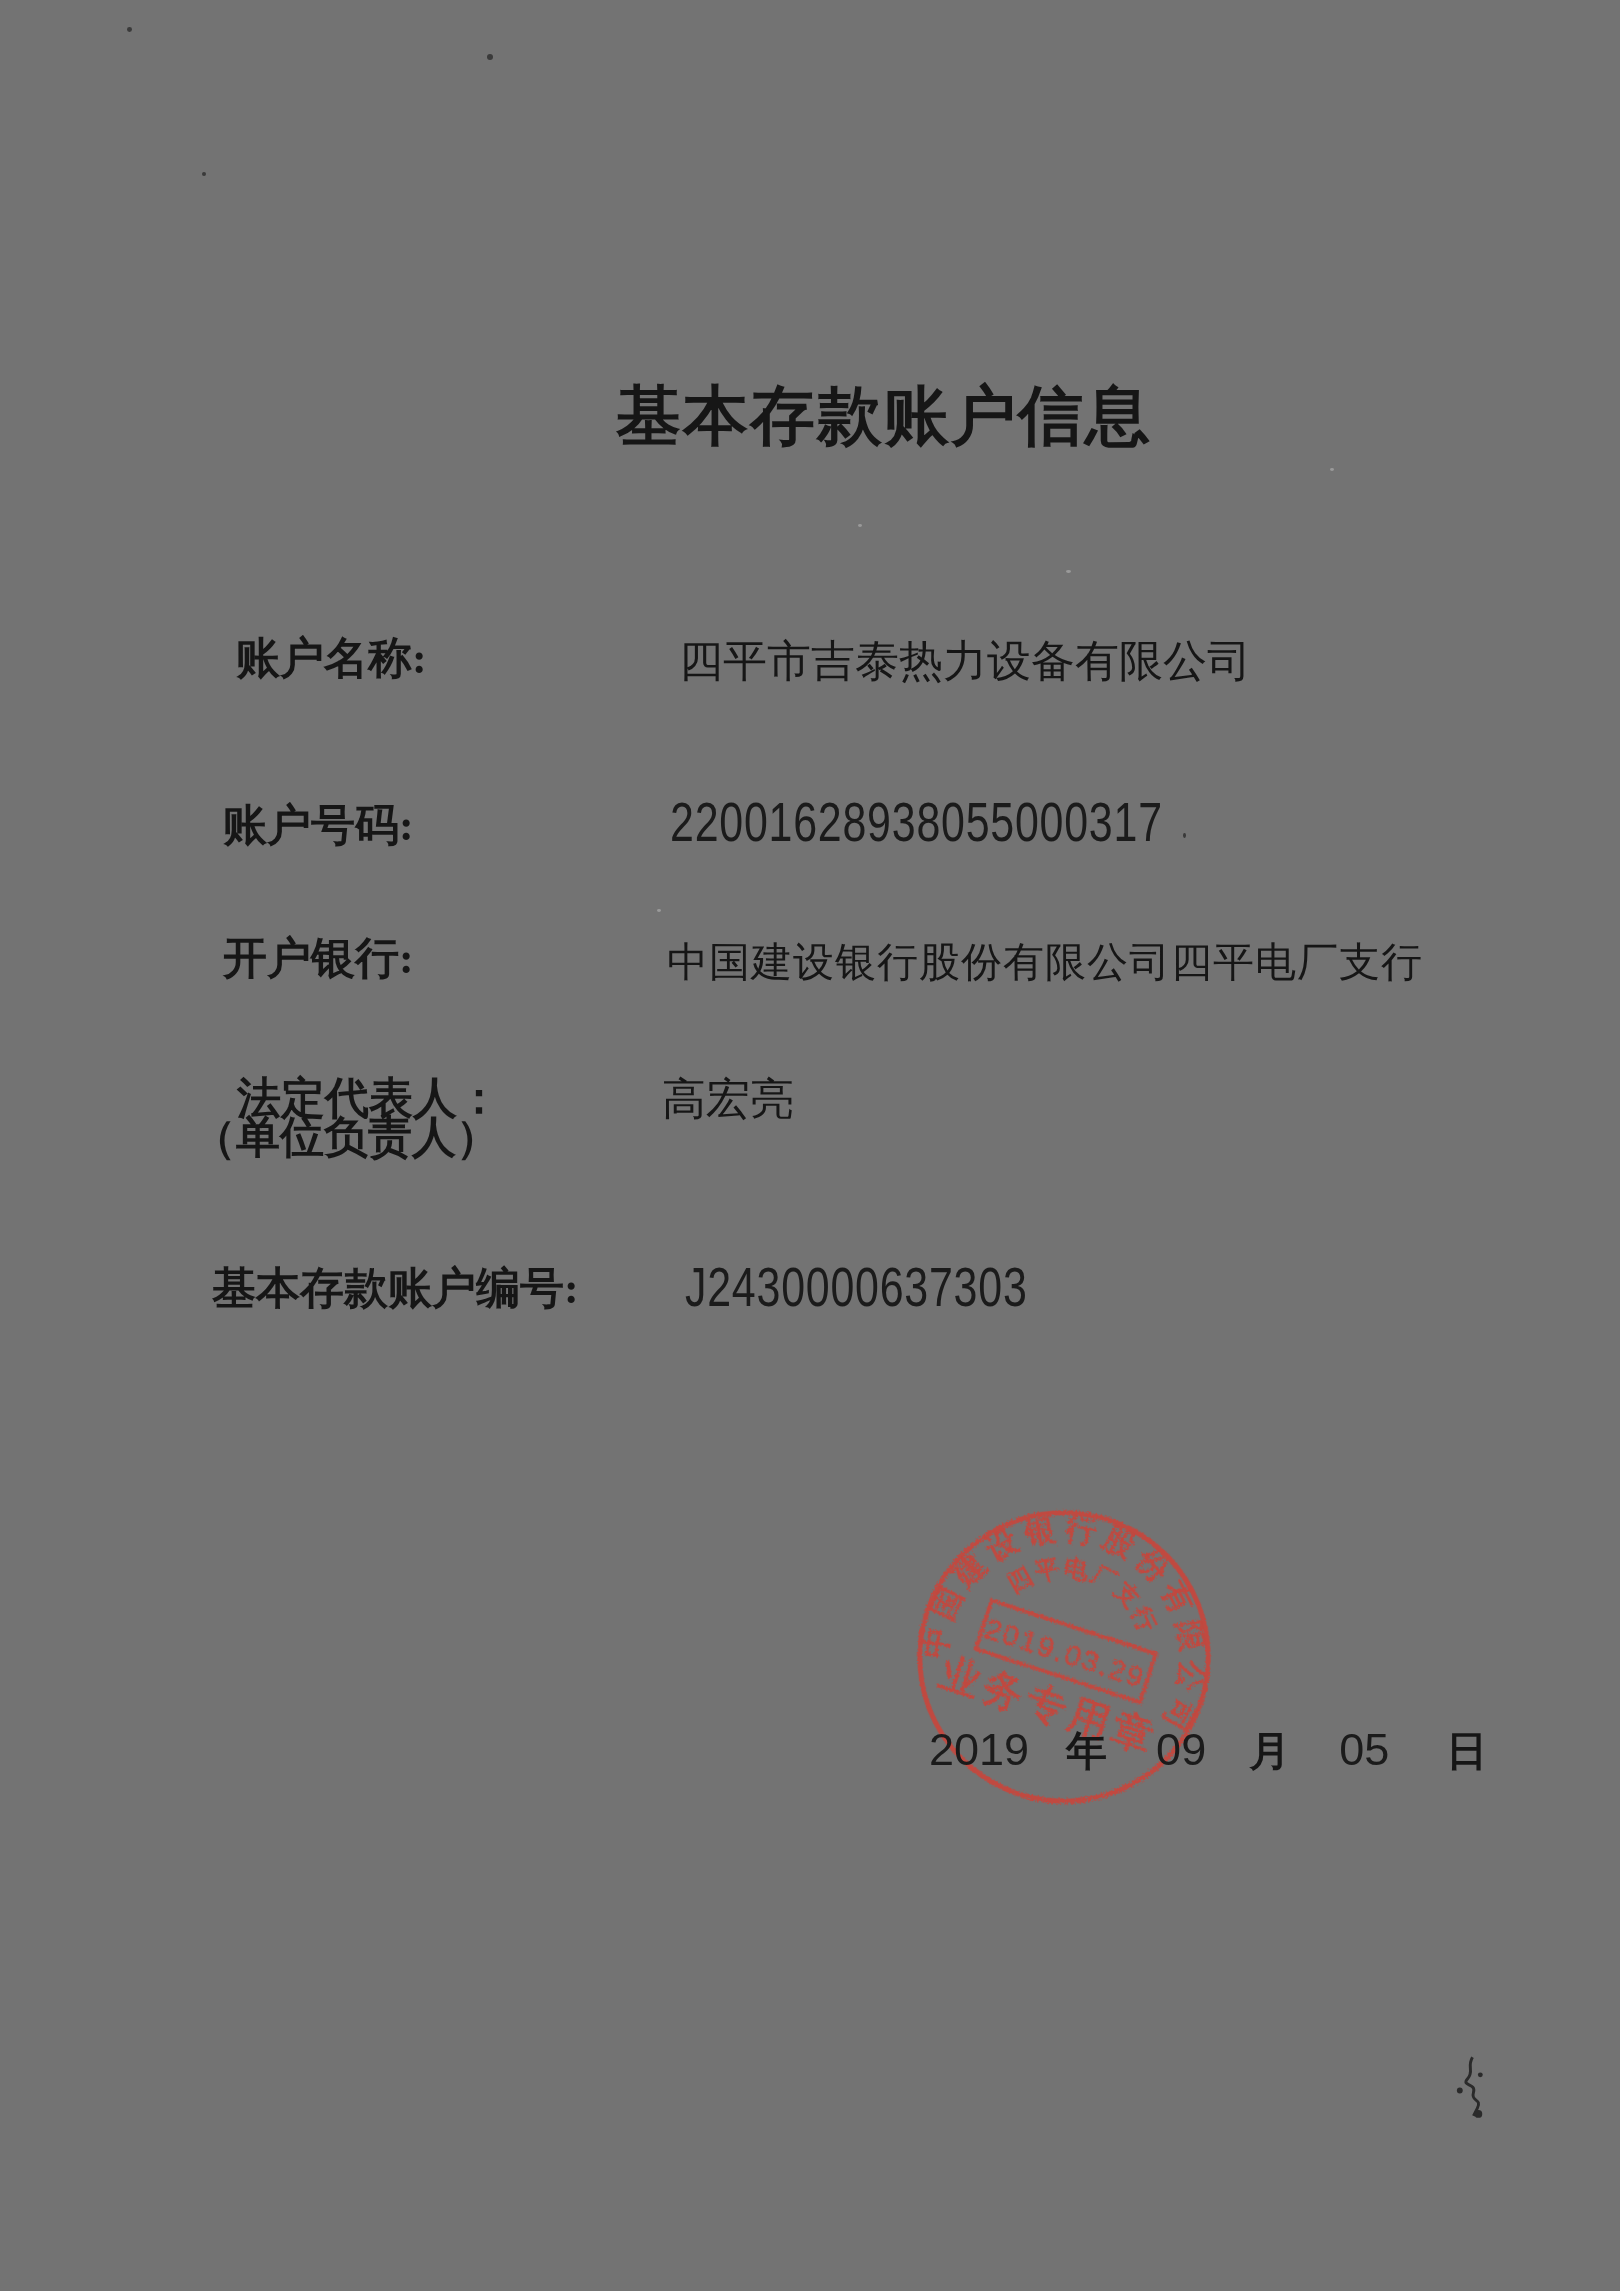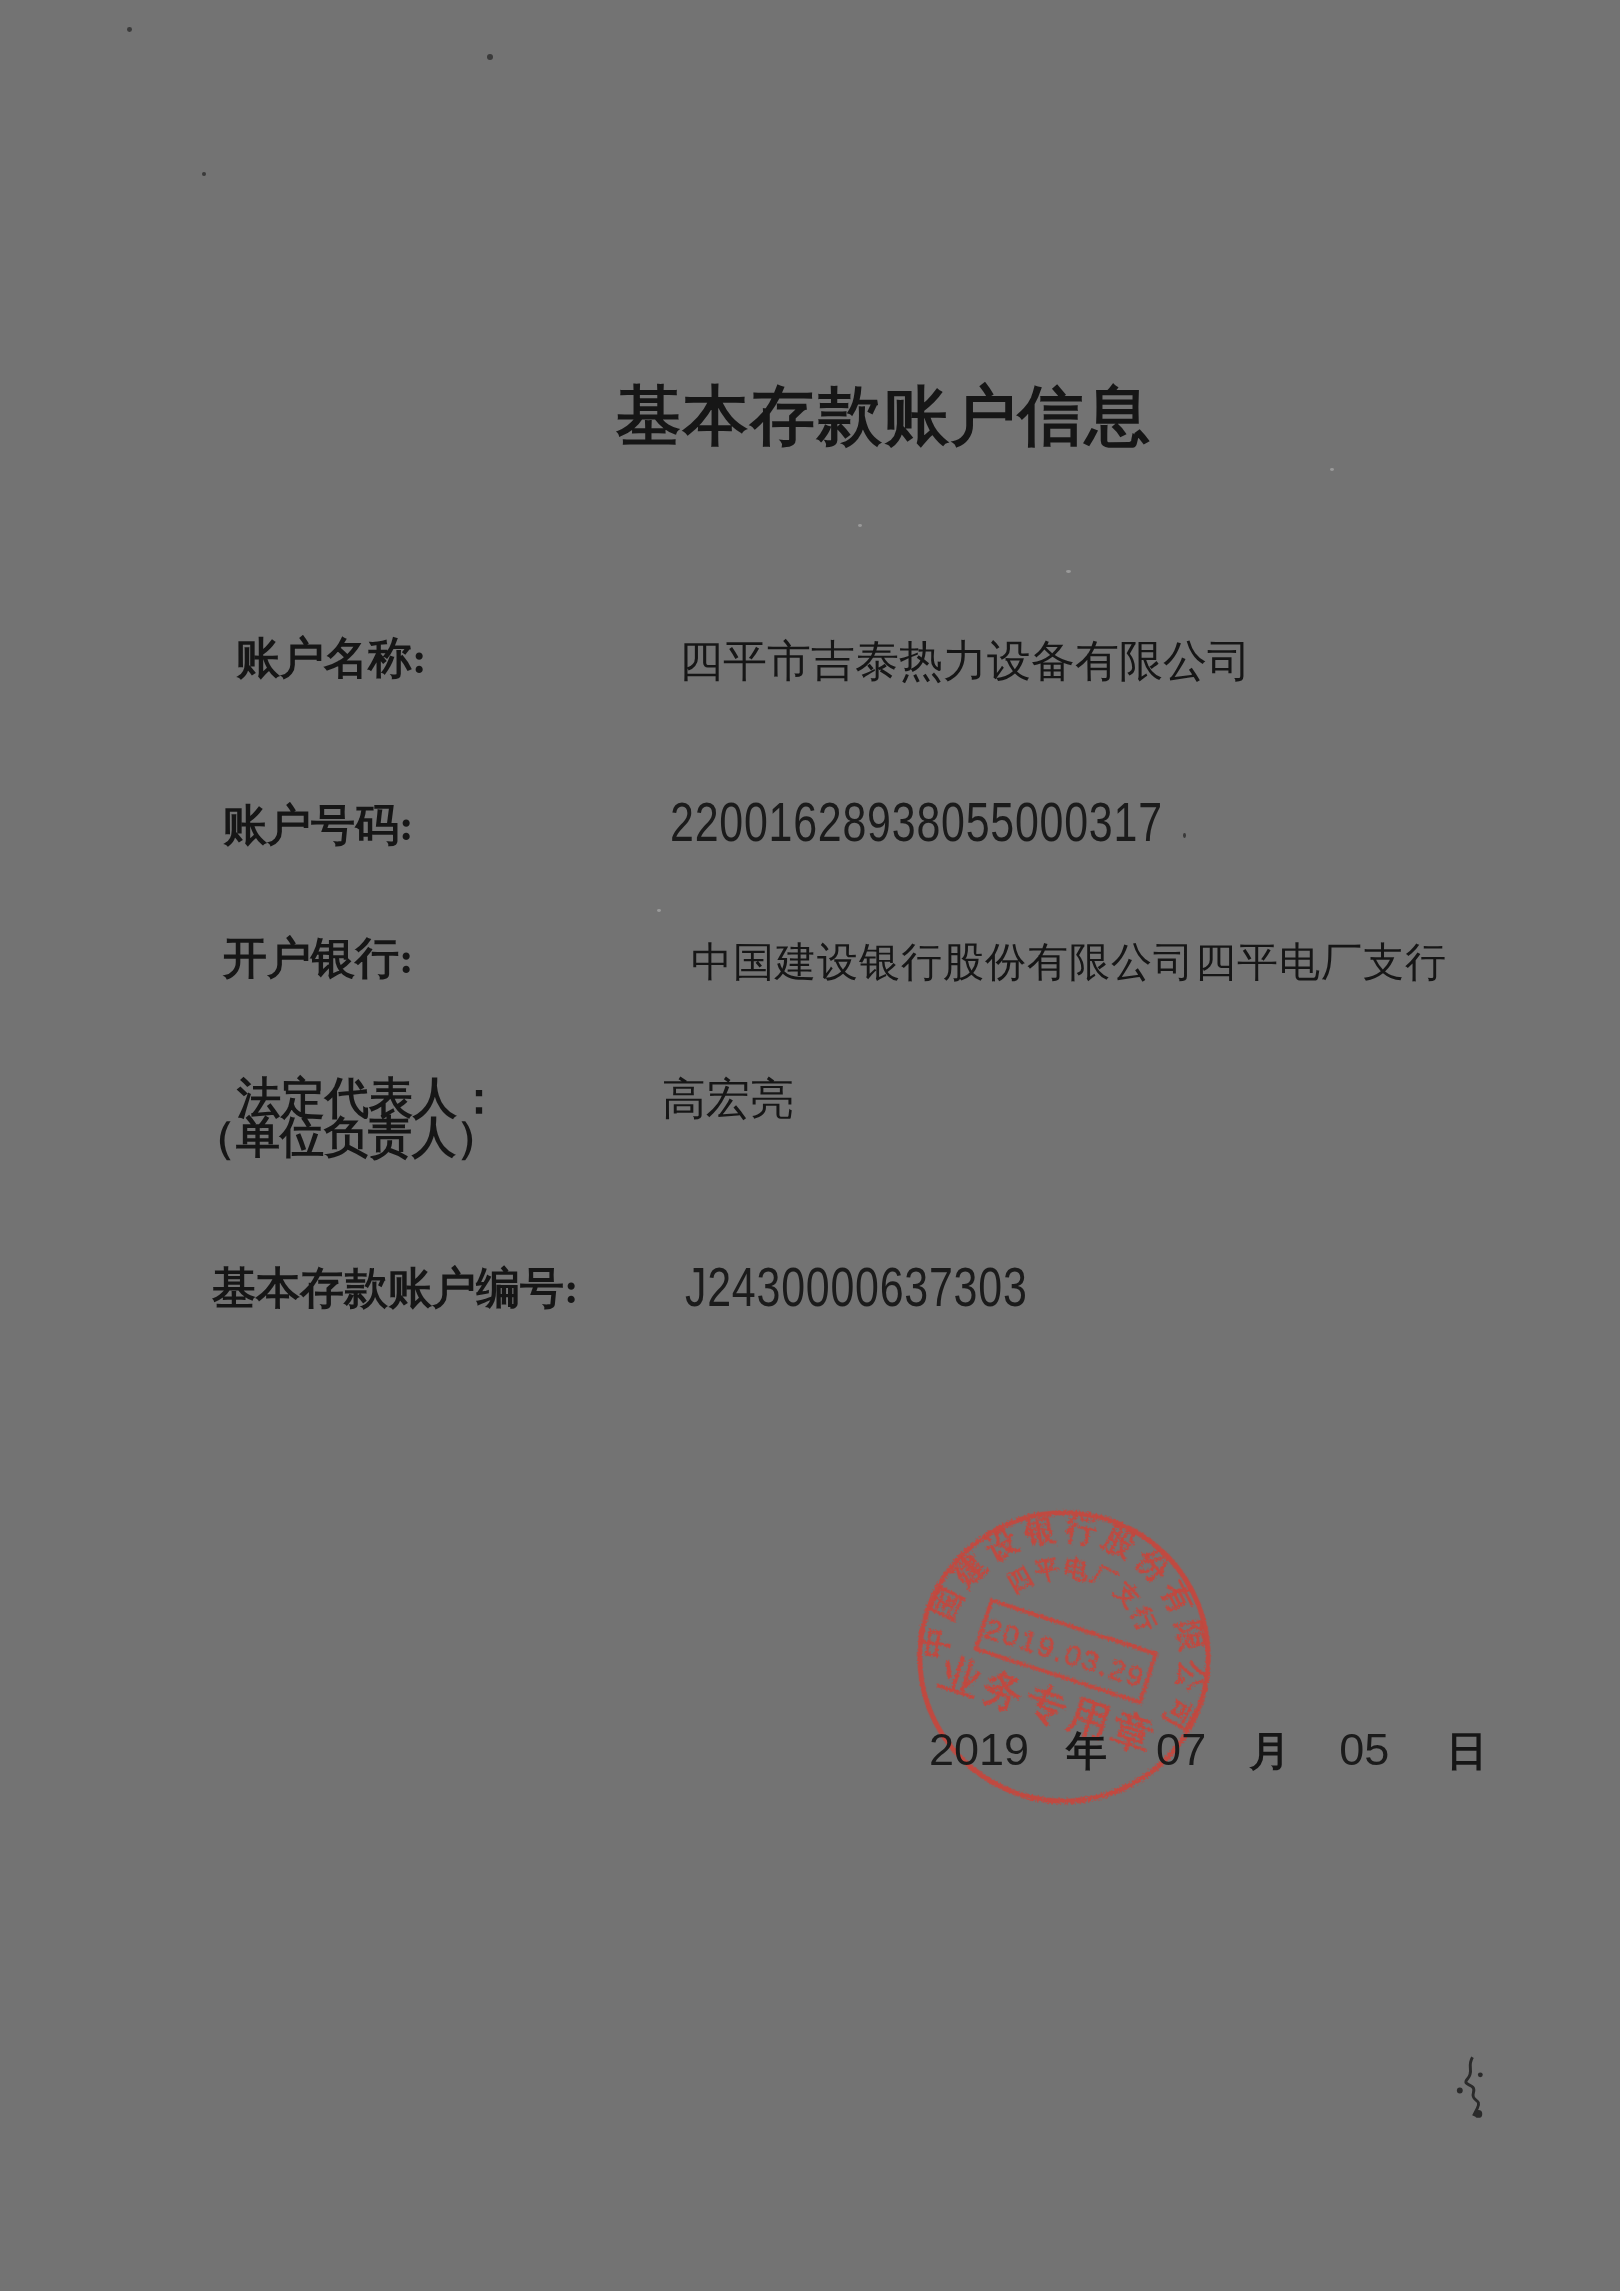--- a/index.html
+++ b/index.html
@@ -5,21 +5,21 @@
   html,body{margin:0;padding:0;background:#e8e8e8;}
   .page{
     position:relative;width:1620px;height:2292px;background:#737373;
     font-family:"Liberation Serif","DejaVu Serif",serif;color:#161616;
     overflow:hidden;margin:0 auto;
   }
   .abs{position:absolute;}
   .doc-title{font-size:65px;font-weight:bold;letter-spacing:2px;white-space:nowrap;}
   .lbl{font-size:44px;font-weight:600;white-space:nowrap;}
   .val{font-size:44px;white-space:nowrap;}
-  .val-long{font-size:41px;letter-spacing:1px;white-space:nowrap;margin-left:24px;}
+  .val-long{font-size:41px;letter-spacing:1px;white-space:nowrap;}
   .num{
     font-family:"Liberation Sans","DejaVu Sans",sans-serif;
     font-size:55px;display:inline-block;transform:scaleX(0.78);
     transform-origin:0 0;letter-spacing:1px;white-space:nowrap;color:#1b1b1b;
   }
   .dateline{z-index:3;font-size:0;white-space:nowrap;line-height:1;}
   .d-num{font-family:"Liberation Sans","DejaVu Sans",sans-serif;font-size:45px;display:inline-block;vertical-align:baseline;color:#1b1b1b;}
   .d-cjk{font-size:41px;display:inline-block;vertical-align:baseline;font-weight:600;}
   .stamp{z-index:2;}
   .speck{position:absolute;background:#3a3a3a;border-radius:50%;}
@@ -74,21 +74,21 @@
         <rect x="72" y="128" width="176" height="52" fill="none" stroke-width="4"></rect>
         <text x="160" y="166" text-anchor="middle" font-size="30" letter-spacing="2" stroke-width="0.5" font-family="&quot;Liberation Sans&quot;,&quot;DejaVu Sans&quot;,sans-serif">2019.03.29</text>
         <text font-size="42" letter-spacing="4">
           <textPath href="#lineBottom" startOffset="50%" text-anchor="middle">业务专用章</textPath>
         </text>
       </g>
     </svg>
   </div>
 
   <div class="abs dateline" style="left:929px;top:1727px;">
-    <span class="d-num" style="margin-right:37px;">2019</span><span class="d-cjk" style="margin-right:49px;">年</span><span class="d-num" style="margin-right:43px;">07</span><span class="d-cjk" style="margin-right:49px;">月</span><span class="d-num" style="margin-right:57px;">05</span><span class="d-cjk">日</span>
+    <span class="d-num" style="margin-right:37px;">2019</span><span class="d-cjk" style="margin-right:49px;">年</span><span class="d-num" style="margin-right:43px;">09</span><span class="d-cjk" style="margin-right:49px;">月</span><span class="d-num" style="margin-right:57px;">05</span><span class="d-cjk">日</span>
   </div>
 
   <div class="abs" style="left:1451px;top:2053px;">
     <svg width="43" height="71" viewBox="0 0 44 72">
       <path d="M22 4 C16 14 24 18 17 26 C10 34 26 30 23 40 C20 50 32 46 27 56 L23 64" stroke="#2a2a2a" stroke-width="3" fill="none"></path>
       <circle cx="28" cy="62" r="4" fill="#2a2a2a"></circle>
       <circle cx="9" cy="38" r="3" fill="#2a2a2a"></circle>
       <circle cx="30" cy="22" r="2.5" fill="#2a2a2a"></circle>
     </svg>
   </div>

